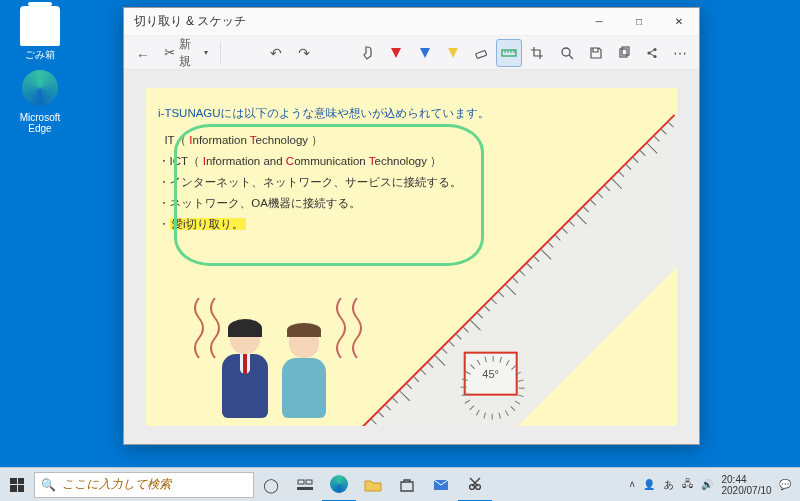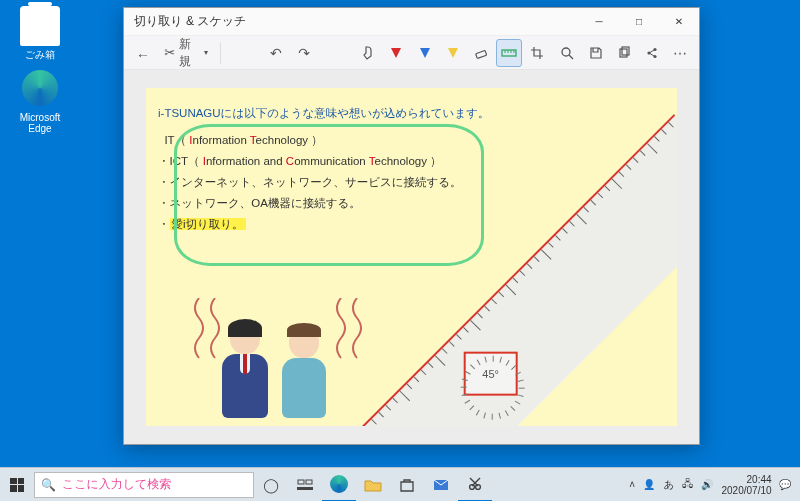--- a/index.html
+++ b/index.html
@@ -119,21 +119,21 @@
   .start { width:34px; height:34px; display:flex; align-items:center; justify-content:center; }
   .winlogo { width:14px; height:14px; display:grid; grid-template-columns:1fr 1fr; grid-template-rows:1fr 1fr; gap:1px; }
   .winlogo span { background:#333; }
   .search {
     flex:0 0 220px; height:26px; background:#fff; border:1px solid #bbb;
     display:flex; align-items:center; padding:0 6px; gap:6px; color:#777;
   }
   .taskbar .tb { width:34px; height:34px; display:flex; align-items:center; justify-content:center; font-size:14px; color:#444; }
   .taskbar .tb.active { border-bottom:2px solid #0078d4; }
   .tray { margin-left:auto; display:flex; align-items:center; gap:8px; padding-right:8px; font-size:10px; color:#333; }
-  .clock { text-align:right; line-height:1.1; }
+  .clock { text-align:left; line-height:1.1; }
 </style>
 </head>
 <body>
 
 <div class="desktop-icon" style="left:10px; top:6px;">
   <div class="iconbox bin"></div>
   <div>ごみ箱</div>
 </div>
 <div class="desktop-icon" style="left:10px; top:70px;">
   <div class="iconbox">
@@ -366,21 +366,21 @@
   <div class="start">
     <div class="winlogo">
         <span></span>
         <span></span>
         <span></span>
         <span></span>
       </div>
   </div>
   <div class="search">
     <span>🔍</span>
-    <span style="color:#ec4899;">ここに入力して検索</span>
+    <span style="color:#a16207;font-style:italic;">ここに入力して検索</span>
   </div>
   <div class="tb">◯</div>
   <div class="tb">
     <svg width="16" height="12" viewBox="0 0 16 12">
         <rect x="1" y="1" width="6" height="4" fill="none" stroke="#444"></rect>
         <rect x="9" y="1" width="6" height="4" fill="none" stroke="#444"></rect>
         <rect x="0" y="8" width="16" height="3" fill="#444"></rect>
       </svg>
   </div>
   <div class="tb active">

